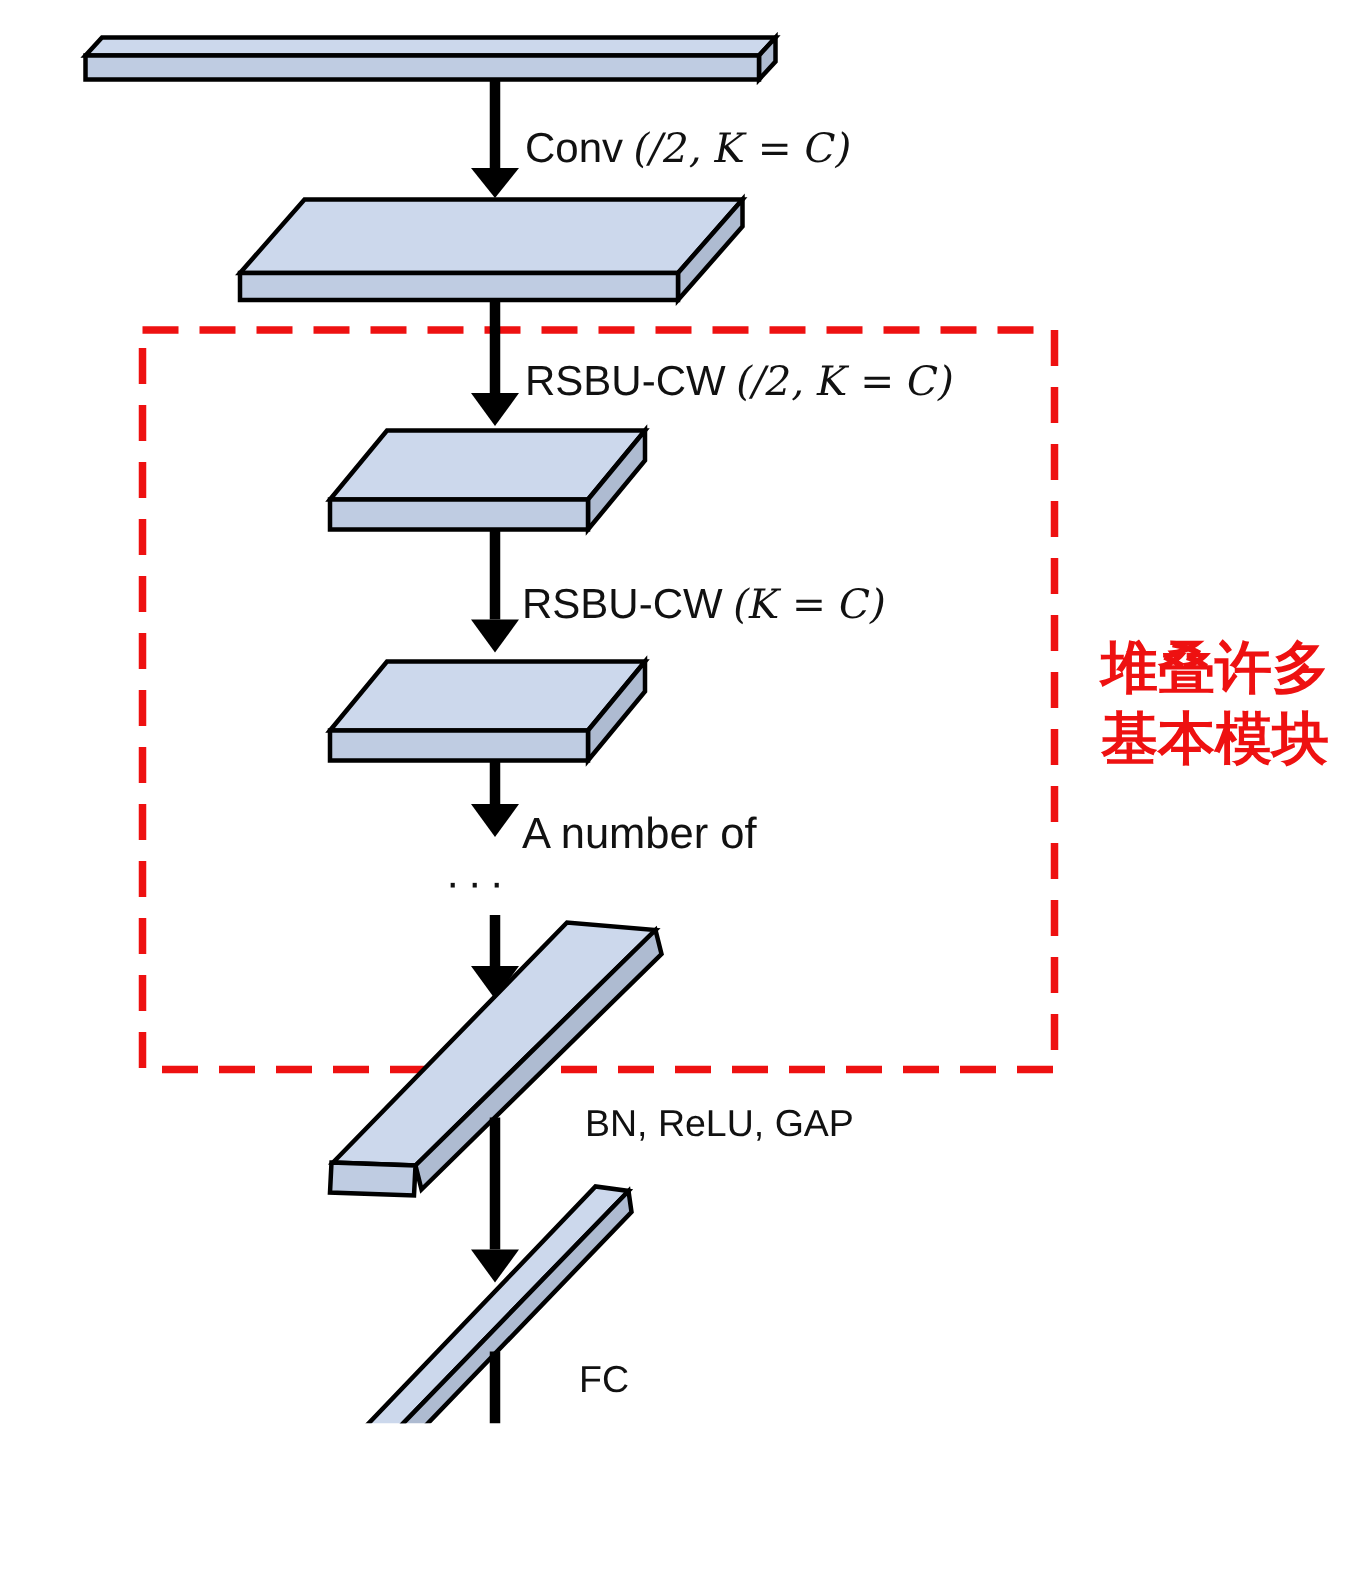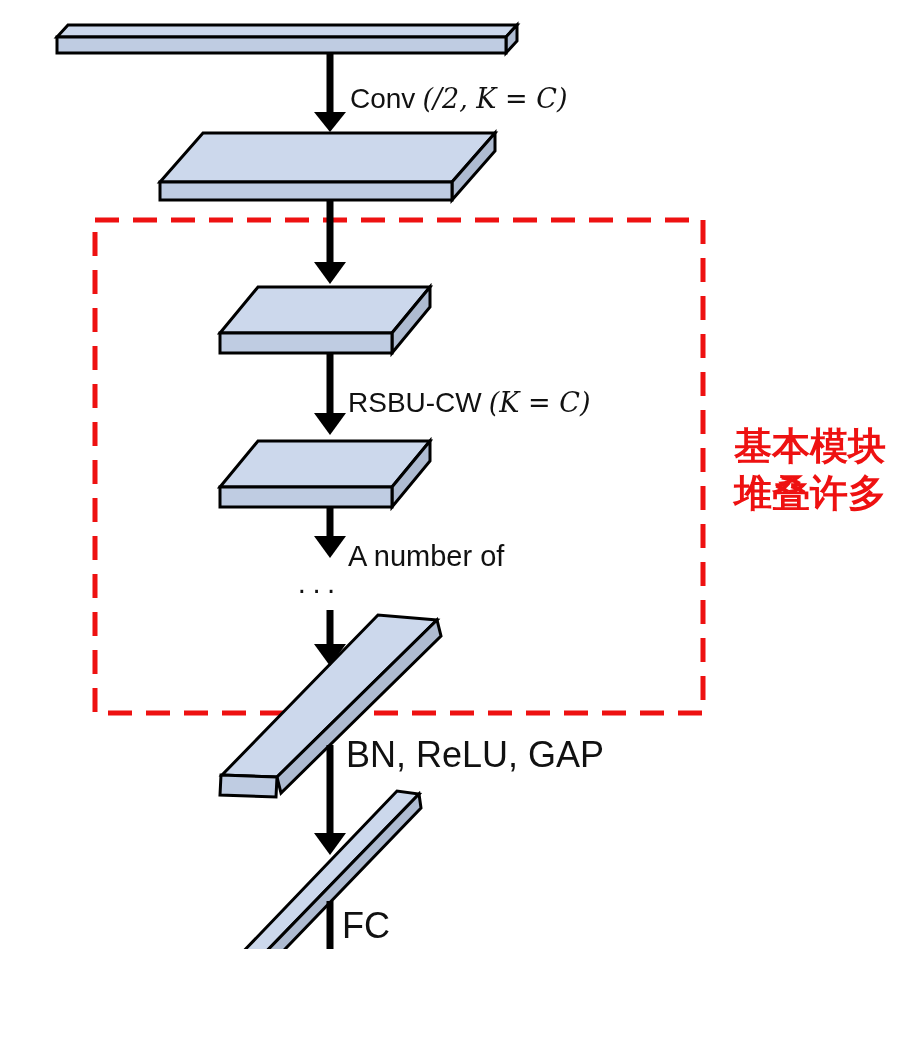--- a/index.html
+++ b/index.html
@@ -29,21 +29,21 @@
     line-height:1.05;
     white-space:nowrap;
   }
   .lbl .math{
     font-family:"DejaVu Serif",serif;
     font-style:italic;
     font-size:27px;
     margin-left:7px;
   }
   .lbl-mid{font-size:29px;}
-  .lbl-big{font-size:36px;}
+  .lbl-big{font-size:25px;margin-left:44px;}
   .lbl-class{font-size:35px;}
   .dots{letter-spacing:5px;margin-right:4px;}
   .stack-row{display:flex;align-items:center;}
   .annotation{
     position:absolute;
     left:734px;top:423px;
     color:var(--accent-red,#ee1111);
     font-size:38px;
     font-weight:bold;
     line-height:47px;
@@ -127,32 +127,33 @@
 
     <g class="arrow">
       <rect x="326.5" y="901" width="7" height="65"></rect>
       <polygon points="314,966 346,966 330,988"></polygon>
     </g>
 
   </svg>
 
   <div class="lbl" style="left:350px;top:84px;"><span>Conv</span><span class="math">(/2, K = C)</span></div>
 
+  <div class="lbl" style="left:350px;top:239px;"><span>RSBU-CW</span><span class="math">(/2, K = C)</span></div>
 
   <div class="lbl lbl-mid" style="left:348px;top:541px;">A number of</div>
 
   <div class="lbl" style="left:348px;top:388px;"><span>RSBU-CW</span><span class="math">(K = C)</span></div>
 
   <div class="lbl lbl-mid stack-row" style="left:297px;top:574px;">
       <span class="dots">···</span>
     </div>
 
   <div class="lbl lbl-big" style="left:346px;top:736px;">BN, ReLU, GAP</div>
 
   <div class="lbl lbl-big" style="left:342px;top:907px;">FC</div>
 
 
   <div class="annotation">
+    <div>堆叠许多</div>
     <div>基本模块</div>
-    <div>堆叠许多</div>
   </div>
 
 </div>
 
 </body></html>

